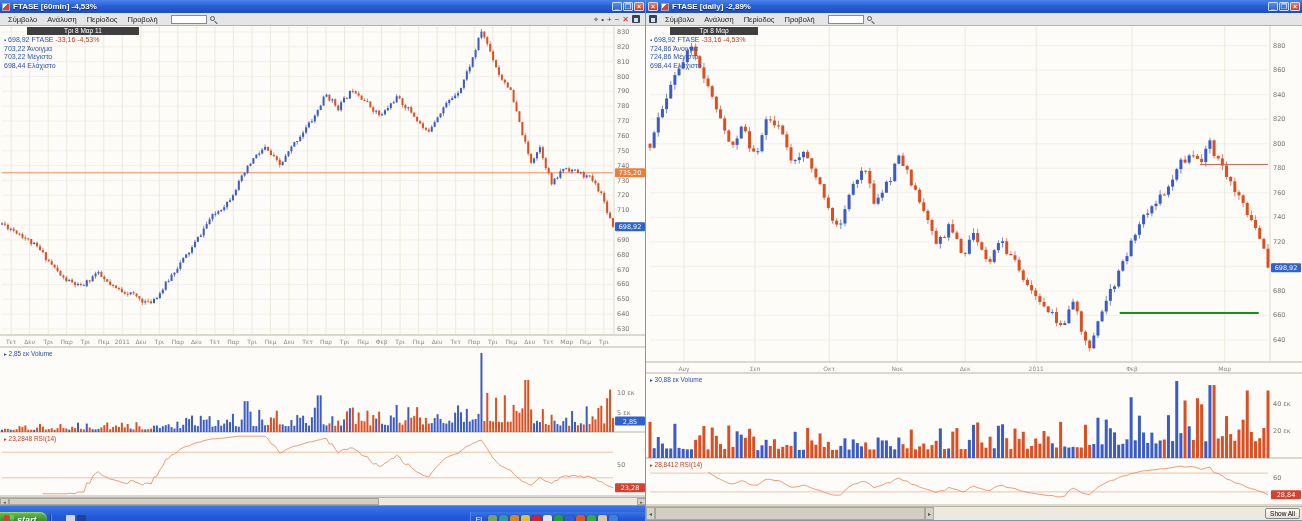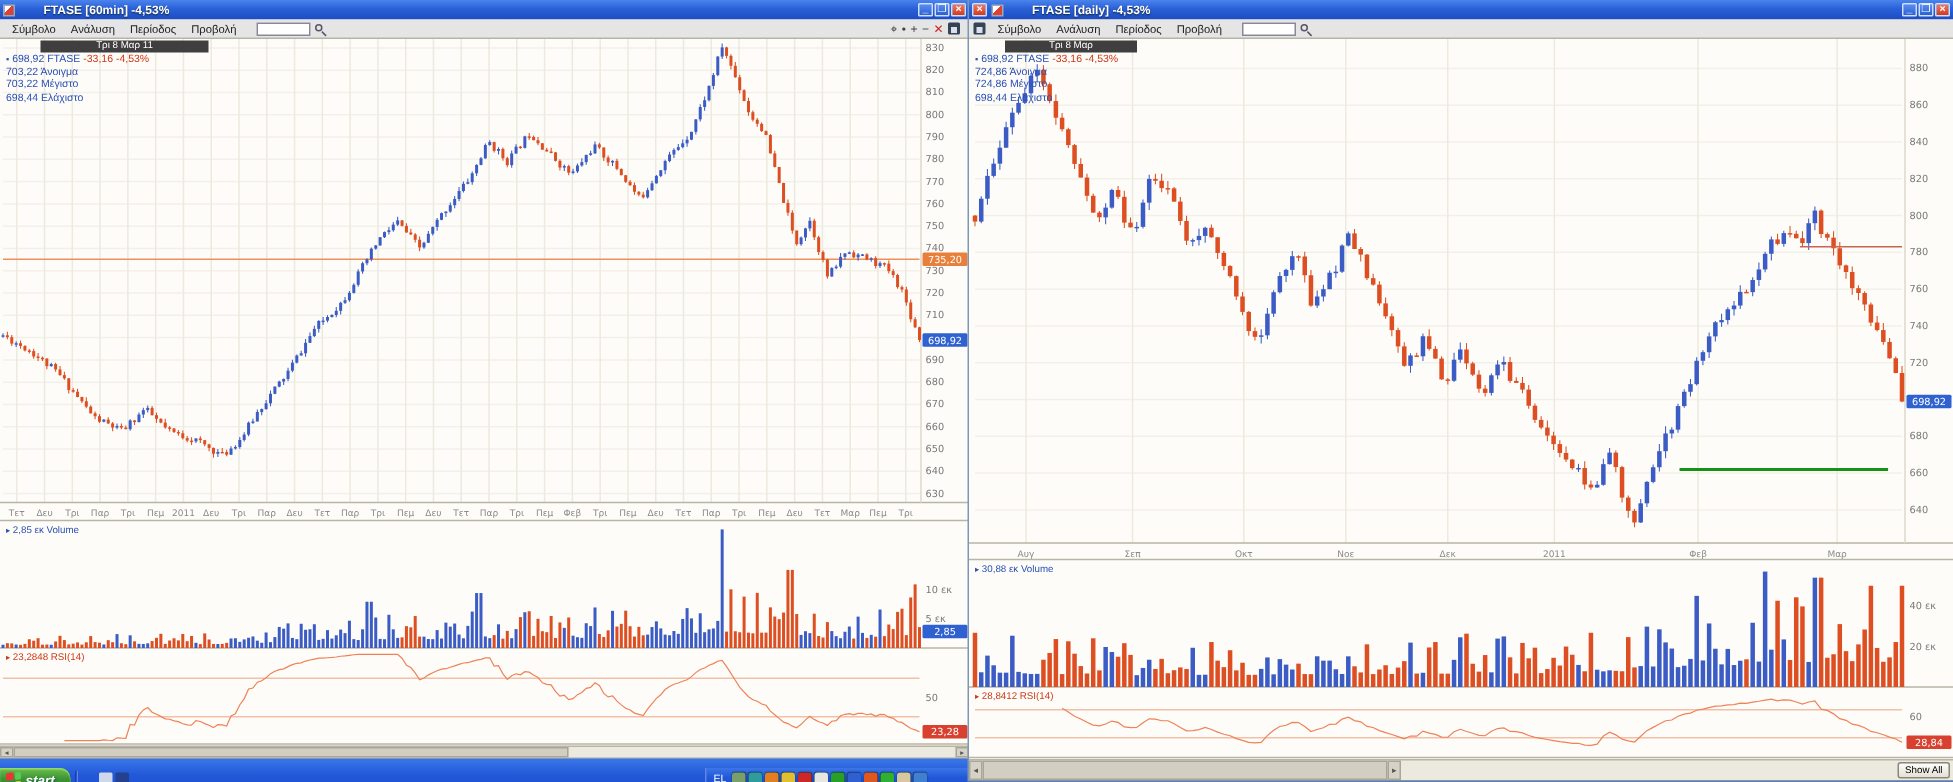--- a/index.html
+++ b/index.html
@@ -4,21 +4,21 @@
 <style>
   * { margin:0; padding:0; box-sizing:border-box; }
   html,body { width:1302px; height:521px; overflow:hidden; background:#3a6ea5;
               font-family:"Liberation Sans","DejaVu Sans",sans-serif; }
   .window { position:absolute; top:0; background:#fdfcf8; outline:1px solid #7e96b4; }
   #win0 { left:0; width:646px; height:505px; z-index:2; }
   #win1 { left:646px; width:656px; height:520px; z-index:5; }
   .titlebar { position:absolute; top:0; left:0; right:0; height:13px;
               background:linear-gradient(#4a84ec,#2a60d8 45%,#1c4cc0);
               color:#fff; font-size:8px; font-weight:bold; display:flex; align-items:center; padding:0 2px; }
-  .title-text { margin-left:19px; white-space:nowrap; text-shadow:0 1px 1px #123; }
+  .title-text { margin-left:3px; white-space:nowrap; text-shadow:0 1px 1px #123; }
   .app-ico { width:8px; height:8px; background:linear-gradient(135deg,#fff 40%,#e04030 40%); border:1px solid #9ab; flex:none; }
   .win-btns { margin-left:auto; display:flex; gap:1px; }
   .wbtn { width:10px; height:9px; font-size:7px; line-height:8px; text-align:center; color:#fff;
           background:linear-gradient(#5b8ef2,#2d5fd0); border:1px solid #cfe0ff; border-radius:1px; cursor:pointer; }
   .wbtn.close { background:linear-gradient(#f07a60,#d13a1e); }
   .wbtn.left-close { margin-right:3px; }
   .menubar { position:absolute; top:13px; left:0; right:0; height:13px; background:#e5e5e5;
              border-bottom:1px solid #b8b4a6; display:flex; align-items:center; font-size:7.5px; color:#222; padding:0 3px; }
   .menu-item { padding:0 5px; cursor:pointer; }
   .save-ico { width:8px; height:8px; background:#345; border-radius:1px; position:relative; margin-right:3px; flex:none; cursor:pointer; }
@@ -879,21 +879,21 @@
     <span class="sarrow">◂</span>
     <span class="sthumb"></span>
     <span class="sarrow" style="margin-left:auto">▸</span>
   </div>
 </div>
 
 <div class="window" id="win1">
   <div class="titlebar">
     <span class="wbtn close left-close">×</span>
     <span class="app-ico"></span>
-    <span class="title-text">FTASE [daily]  -4,53%</span>
+    <span class="title-text">FTASE [daily]  -2,89%</span>
     <span class="win-btns">
       <span class="wbtn">_</span>
       <span class="wbtn">❐</span>
       <span class="wbtn close">×</span>
     </span>
   </div>
   <div class="menubar">
     <span class="save-ico"></span>
     <span class="menu-item">Σύμβολο</span>
     <span class="menu-item">Ανάλυση</span>

